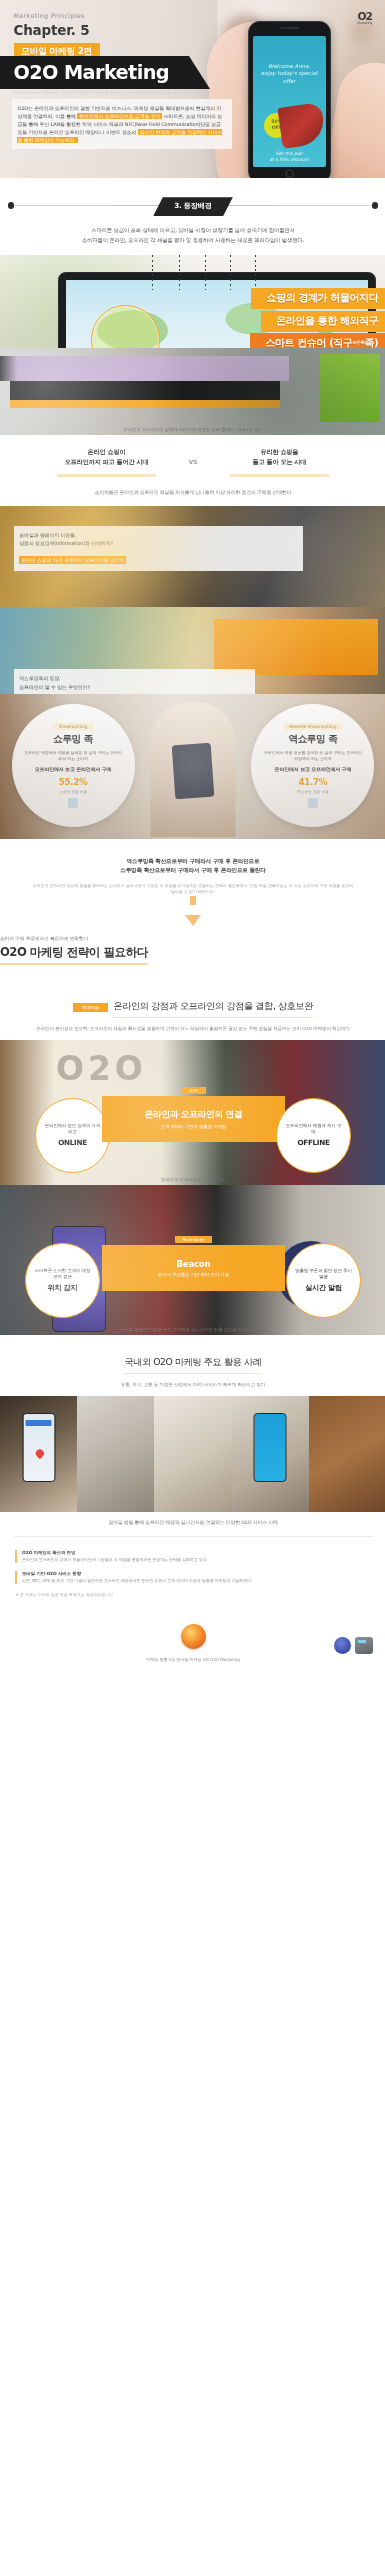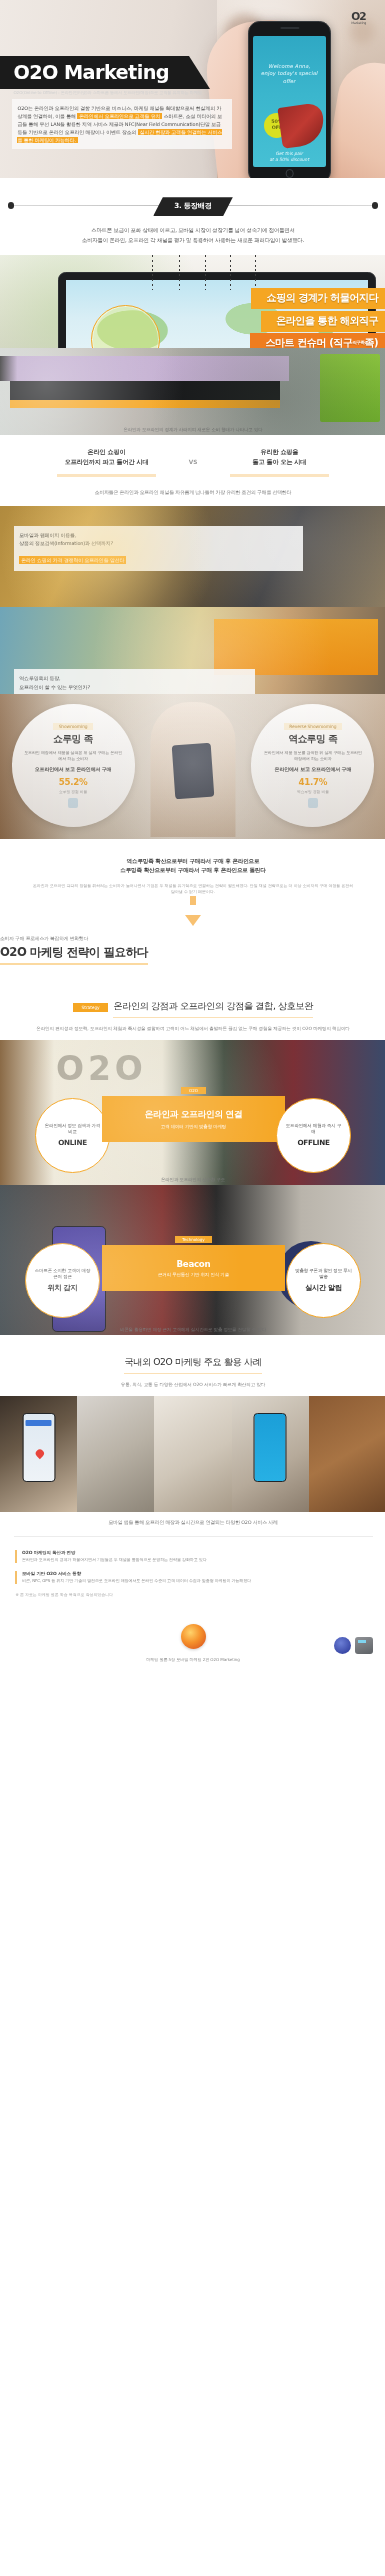--- a/index.html
+++ b/index.html
@@ -110,21 +110,21 @@
   }
   .hero-desc {
     position:absolute; left:11.6px; top:99px; width:220px; z-index:4;
     background: rgba(250,250,250,.80);
     padding:4.8px 5.8px; font-size:4.9px; line-height:8px; color:#4a4a4a;
     letter-spacing:-0.1px;
   }
   .hl { background:#f5a623; color:#fff; padding:0 1.9px; }
   .hero-logo {
     position:absolute; right:7.7px; top:5.8px; width:27px; height:25px; z-index:5;
-    display:flex; flex-direction:column; align-items:flex-start; justify-content:center;
+    display:flex; flex-direction:column; align-items:center; justify-content:center;
     color:#3a3a3a;
   }
   .hero-logo .lg-mark { font-size:10.6px; font-weight:bold; line-height:9.6px; letter-spacing:-1px; }
   .hero-logo .lg-sub { font-size:3.2px; color:#555; letter-spacing:-0.1px; }
 
   
   .sec-head { position:relative; height:29px; margin:13.5px 0 0; }
   .sec-line {
     position:absolute; top:13.5px; left:9.6px; right:9.6px; height:1px;
     background:linear-gradient(90deg,#d9d9d9,#bdbdbd,#d9d9d9);
@@ -423,20 +423,25 @@
         </div>
         <div class="phone-home"></div>
       </div>
     </div>
 
     <div class="hero-logo">
       <div class="lg-mark">O2</div>
       <div class="lg-sub">Marketing</div>
     </div>
 
+    <div class="hero-head">
+      <div class="kicker">Marketing Principles</div>
+      <div class="chapter">Chapter. 5</div>
+      <div class="chip">모바일 마케팅 2편</div>
+    </div>
 
     <div class="title-ribbon">
       <h1>O2O Marketing</h1>
     </div>
     <div class="title-note">O2O(Online to Offline) : 온라인(인터넷)과 스마트폰 등에서 오프라인(매장)으로 고객을 유치하는 마케팅</div>
 
     <div class="hero-desc">
       <span>O2O는 온라인과 오프라인의 결합 기반으로 비즈니스, 마케팅 채널을 확대함으로써</span>
       <span>현실계의 가상계를 연결하여, 이를 통해 </span><span class="hl">온라인에서 오프라인으로 고객을 유치</span>
       <span>스마트폰, 소셜 미디어의 보급을 통해 무선 LAN을 활용한 지역 서비스 제공과</span>

